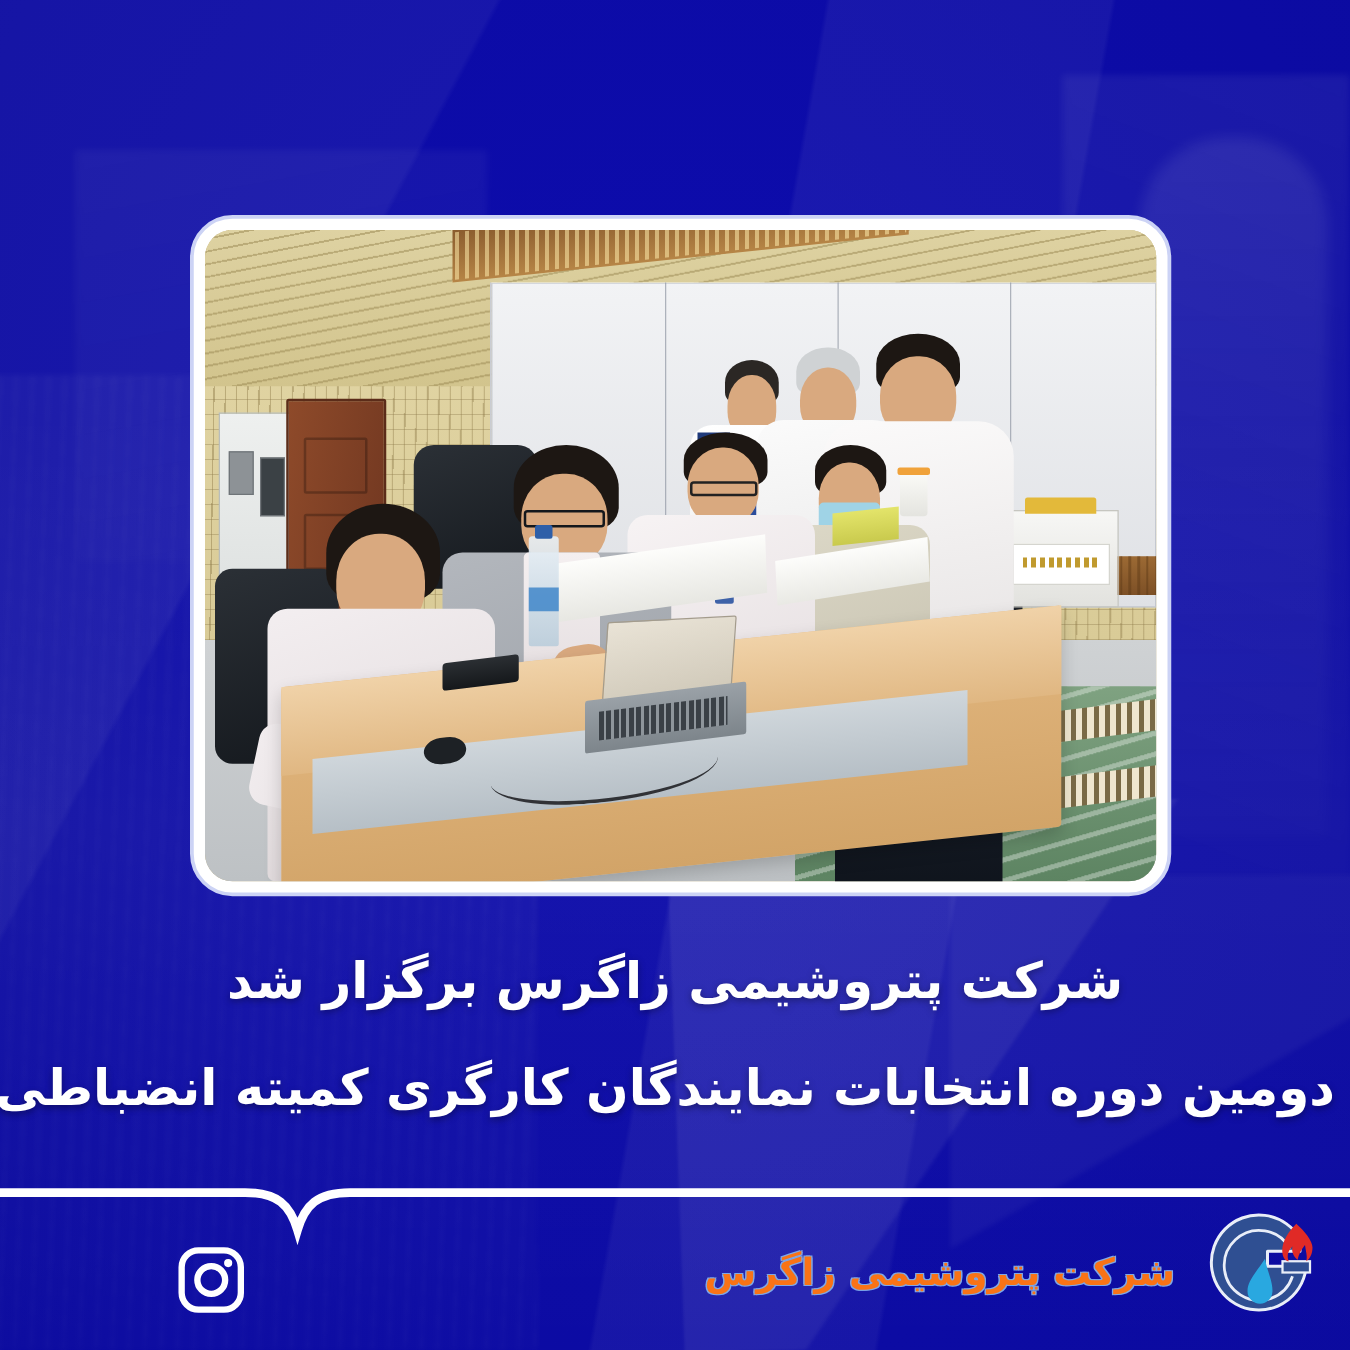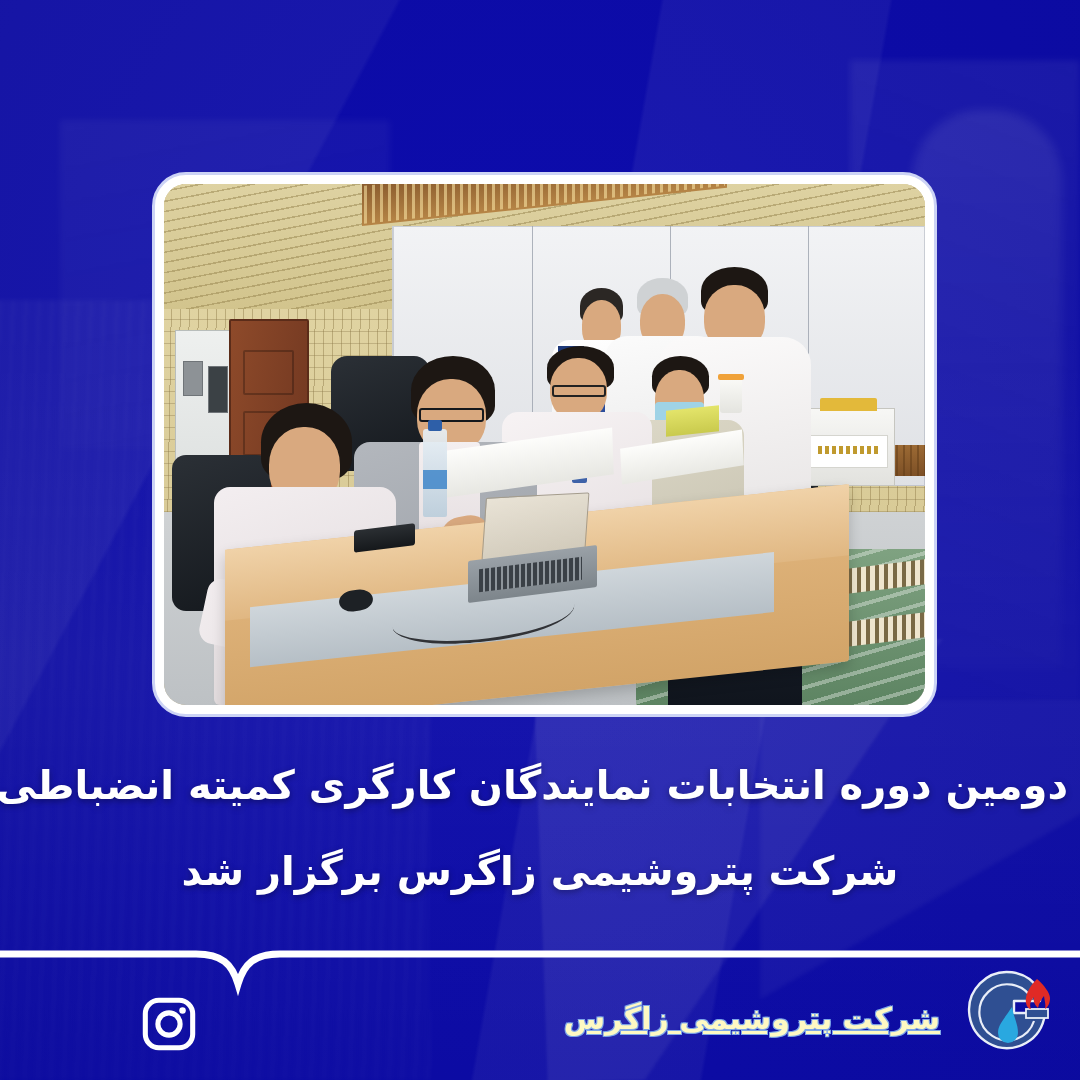--- a/index.html
+++ b/index.html
@@ -360,24 +360,23 @@
 
   .ig { position:absolute; left:140px; top:40px; display:flex; align-items:center; gap:12px; }
   .ig-label {
     color:#ffffff; font-family:"DejaVu Sans","Liberation Sans",sans-serif;
     font-weight:700; font-size:54px; line-height:54px; letter-spacing:-1px;
   }
 
   .brand { position:absolute; right:22px; top:12px; display:flex; align-items:center; gap:14px; }
   .brand-text { text-align:right; direction:rtl; }
   .brand-fa {
-    color:#fef9c3; font-weight:700; font-size:30px; line-height:36px;
+    color:#f97316; font-weight:700; font-size:30px; line-height:36px;
     text-shadow:1px 1px 0 #7ea7e8, -1px -1px 0 #7ea7e8, 1px -1px 0 #7ea7e8, -1px 1px 0 #7ea7e8;
     font-family:"DejaVu Sans","Liberation Sans",sans-serif;
-    text-decoration:underline;
   }
   .brand-en {
     color:#ffffff; font-weight:700; font-size:26px; line-height:32px;
     font-family:"DejaVu Serif","Liberation Serif",serif;
     text-shadow:1px 1px 0 #7ea7e8, -1px -1px 0 #7ea7e8, 1px -1px 0 #7ea7e8, -1px 1px 0 #7ea7e8;
     direction:ltr;
     letter-spacing:-0.5px;
   }
 </style>
 </head>
@@ -512,22 +511,22 @@
           <div class="base"></div>
           <div class="keys"></div>
         </div>
         <div class="cables"></div>
         <div class="mouse"></div>
       </div>
     </div>
   </div>
 
   <div class="headline">
+    <span class="ln ln2">شرکت پتروشیمی زاگرس برگزار شد</span>
     <span class="ln ln1">دومین دوره انتخابات نمایندگان کارگری کمیته انضباطی</span>
-    <span class="ln ln2">شرکت پتروشیمی زاگرس برگزار شد</span>
   </div>
 
   <div class="divider">
     <svg width="1080" height="60" viewBox="0 0 1080 60">
       <path d="M0,16 L196,16 C222,16 232,26 238,46 C244,26 254,16 280,16 L1080,16" fill="none" stroke="#ffffff" stroke-width="7" stroke-linecap="butt"></path>
     </svg>
   </div>
 
   <div class="footer">
 

